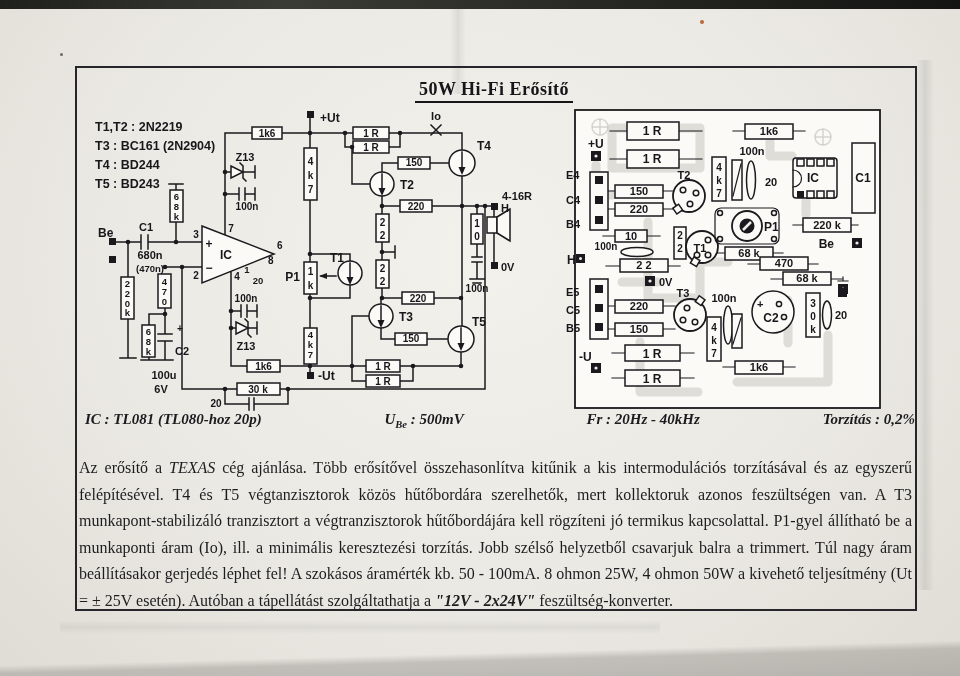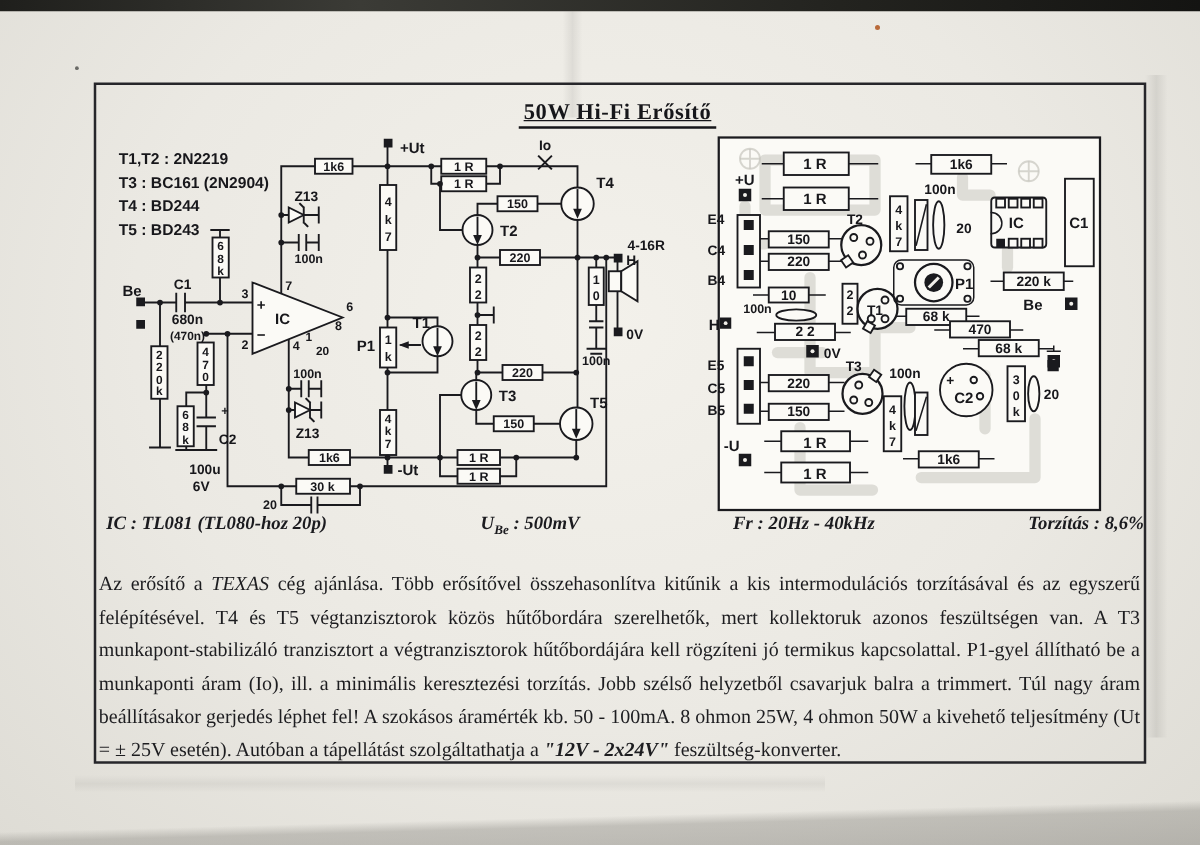--- a/index.html
+++ b/index.html
@@ -16,21 +16,21 @@
   .crease.c1{left:450px;top:9px;width:16px;height:85px;
        background:linear-gradient(90deg,transparent,rgba(0,0,0,.07),transparent);}
   .crease.c2{left:916px;top:60px;width:18px;height:530px;
        background:linear-gradient(90deg,transparent,rgba(0,0,0,.08),transparent);}
   .crease.c3{left:60px;top:620px;width:600px;height:14px;
        background:linear-gradient(180deg,transparent,rgba(0,0,0,.05),transparent);}
   .frame{position:absolute;left:75px;top:66px;width:838px;height:541px;
        border:2px solid #26262a;}
   .title-wrap{position:absolute;left:75px;top:79px;width:838px;text-align:center;}
   .title-wrap span{display:inline-block;font-size:18px;font-weight:bold;letter-spacing:.5px;
-       color:#16161a;border-bottom:2px solid #16161a;padding:0 4px 1px 4px;text-decoration:underline;}
+       color:#16161a;border-bottom:2px solid #16161a;padding:0 4px 1px 4px;}
   svg{position:absolute;overflow:visible;}
   svg text{font-family:"Liberation Sans",sans-serif;font-weight:bold;fill:#17171b;}
   .t9{font-size:9.5px}.t10{font-size:10px}.t11{font-size:11px}.t12{font-size:12px}.t13{font-size:12.5px}
   .w{fill:none;stroke:#1a1a1e;stroke-width:1.5;stroke-linecap:square;}
   .w1{fill:none;stroke:#1a1a1e;stroke-width:1.2;stroke-linecap:square;}
   .bx{fill:#fbfaf6;stroke:#1a1a1e;stroke-width:1.5;}
   .bxt{fill:#fbfaf6;stroke:#1a1a1e;stroke-width:1.8;}
   .nd{fill:#1a1a1e;stroke:none;}
   .sq{fill:#1a1a1e;stroke:none;}
   .gray{fill:none;stroke:#cbcac3;stroke-width:9;stroke-linejoin:round;stroke-linecap:round;opacity:.6;}
@@ -453,20 +453,20 @@
     <text class="t12" x="652" y="358" text-anchor="middle">1 R</text>
     <text class="t12" x="652" y="383" text-anchor="middle">1 R</text>
     <text class="t11" x="759" y="371" text-anchor="middle">1k6</text>
   </g>
 </svg>
 
 <div class="specs">
   <span>IC : TL081 (TL080-hoz 20p)</span>
   <span><span>U</span><sub>Be</sub><span> : 500mV</span></span>
   <span>Fr : 20Hz - 40kHz</span>
-  <span>Torzítás : 8,6%</span>
+  <span>Torzítás : 0,2%</span>
 </div>
 
 <div class="bodytext">
   <p><span>Az erősítő a </span><span class="it">TEXAS</span><span> cég ajánlása. Több erősítővel összehasonlítva kitűnik a kis intermodulációs torzításával és az egyszerű felépítésével. T4 és T5 végtanzisztorok közös hűtőbordára szerelhetők, mert kollektoruk azonos feszültségen van. A T3 munkapont-stabilizáló tranzisztort a végtranzisztorok hűtőbordájára kell rögzíteni jó termikus kapcsolattal. P1-gyel állítható be a munkaponti áram (Io), ill. a minimális keresztezési torzítás. Jobb szélső helyzetből csavarjuk balra a trimmert. Túl nagy áram beállításakor gerjedés léphet fel! A szokásos áramérték kb. 50 - 100mA.  8 ohmon 25W, 4 ohmon 50W a kivehető teljesítmény (Ut = ± 25V esetén).  Autóban a tápellátást szolgáltathatja a </span><span class="bolditalic">"12V - 2x24V"</span><span> feszültség-konverter.</span></p>
 </div>
 
 <div class="bottomfold"></div>
 
 </body></html>

